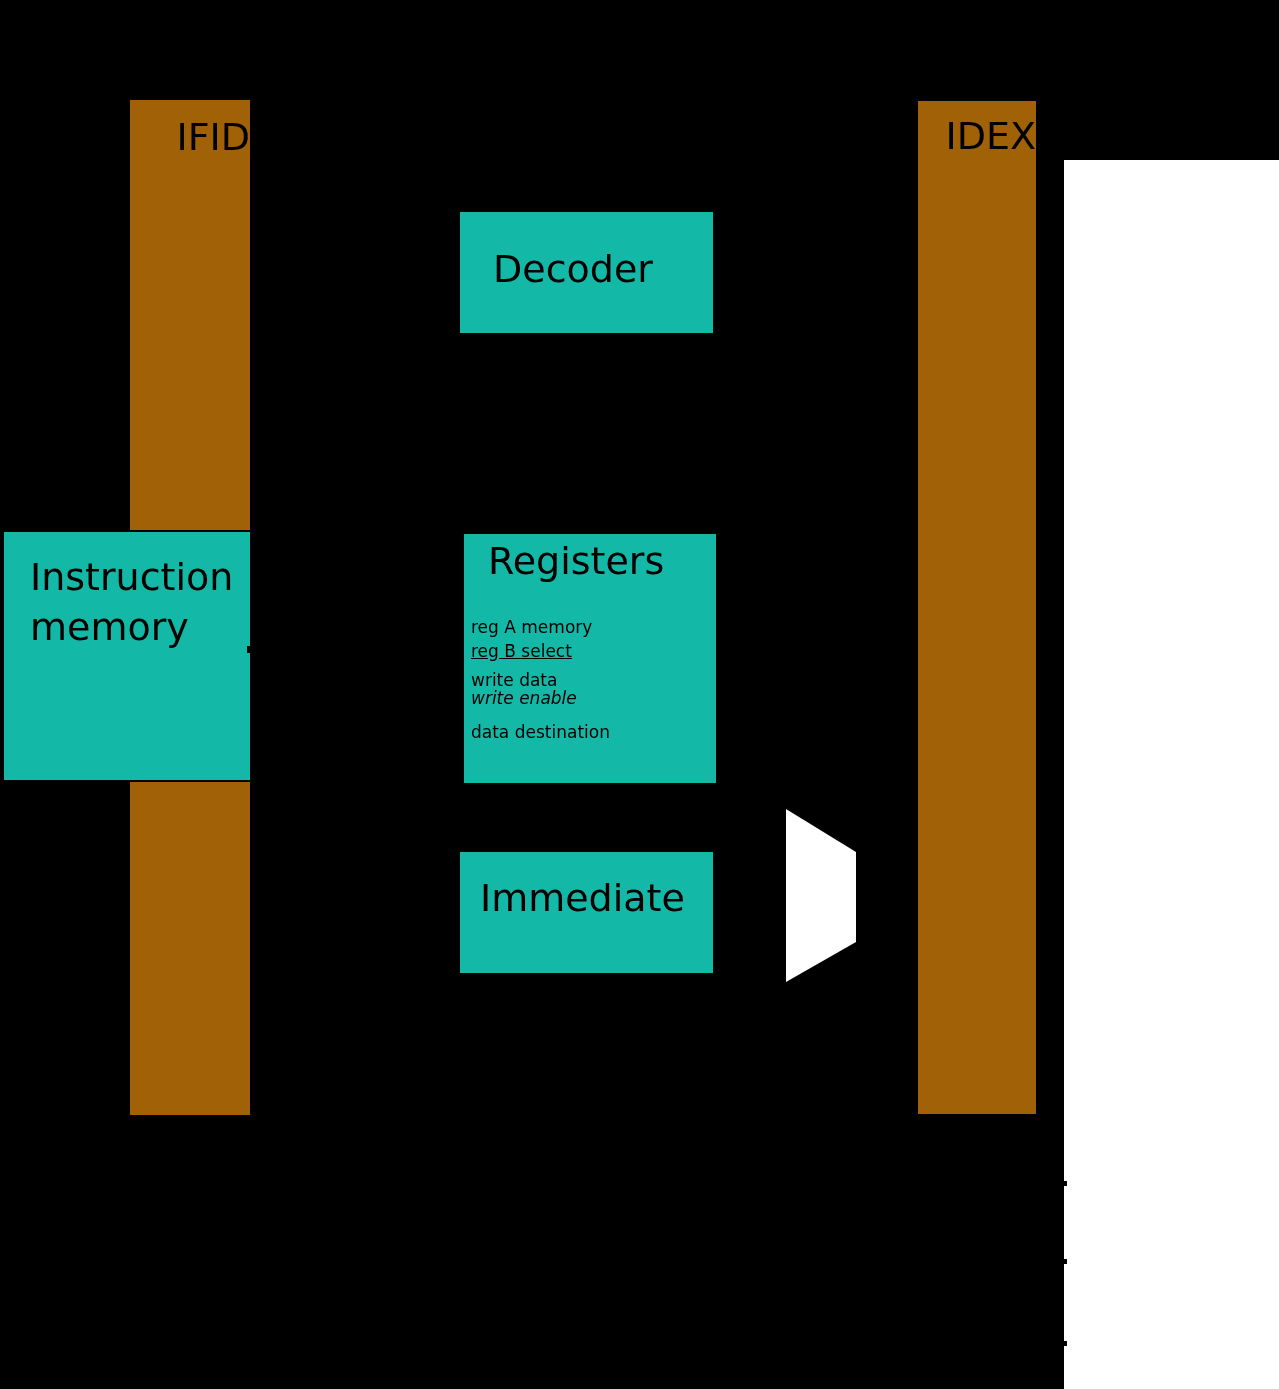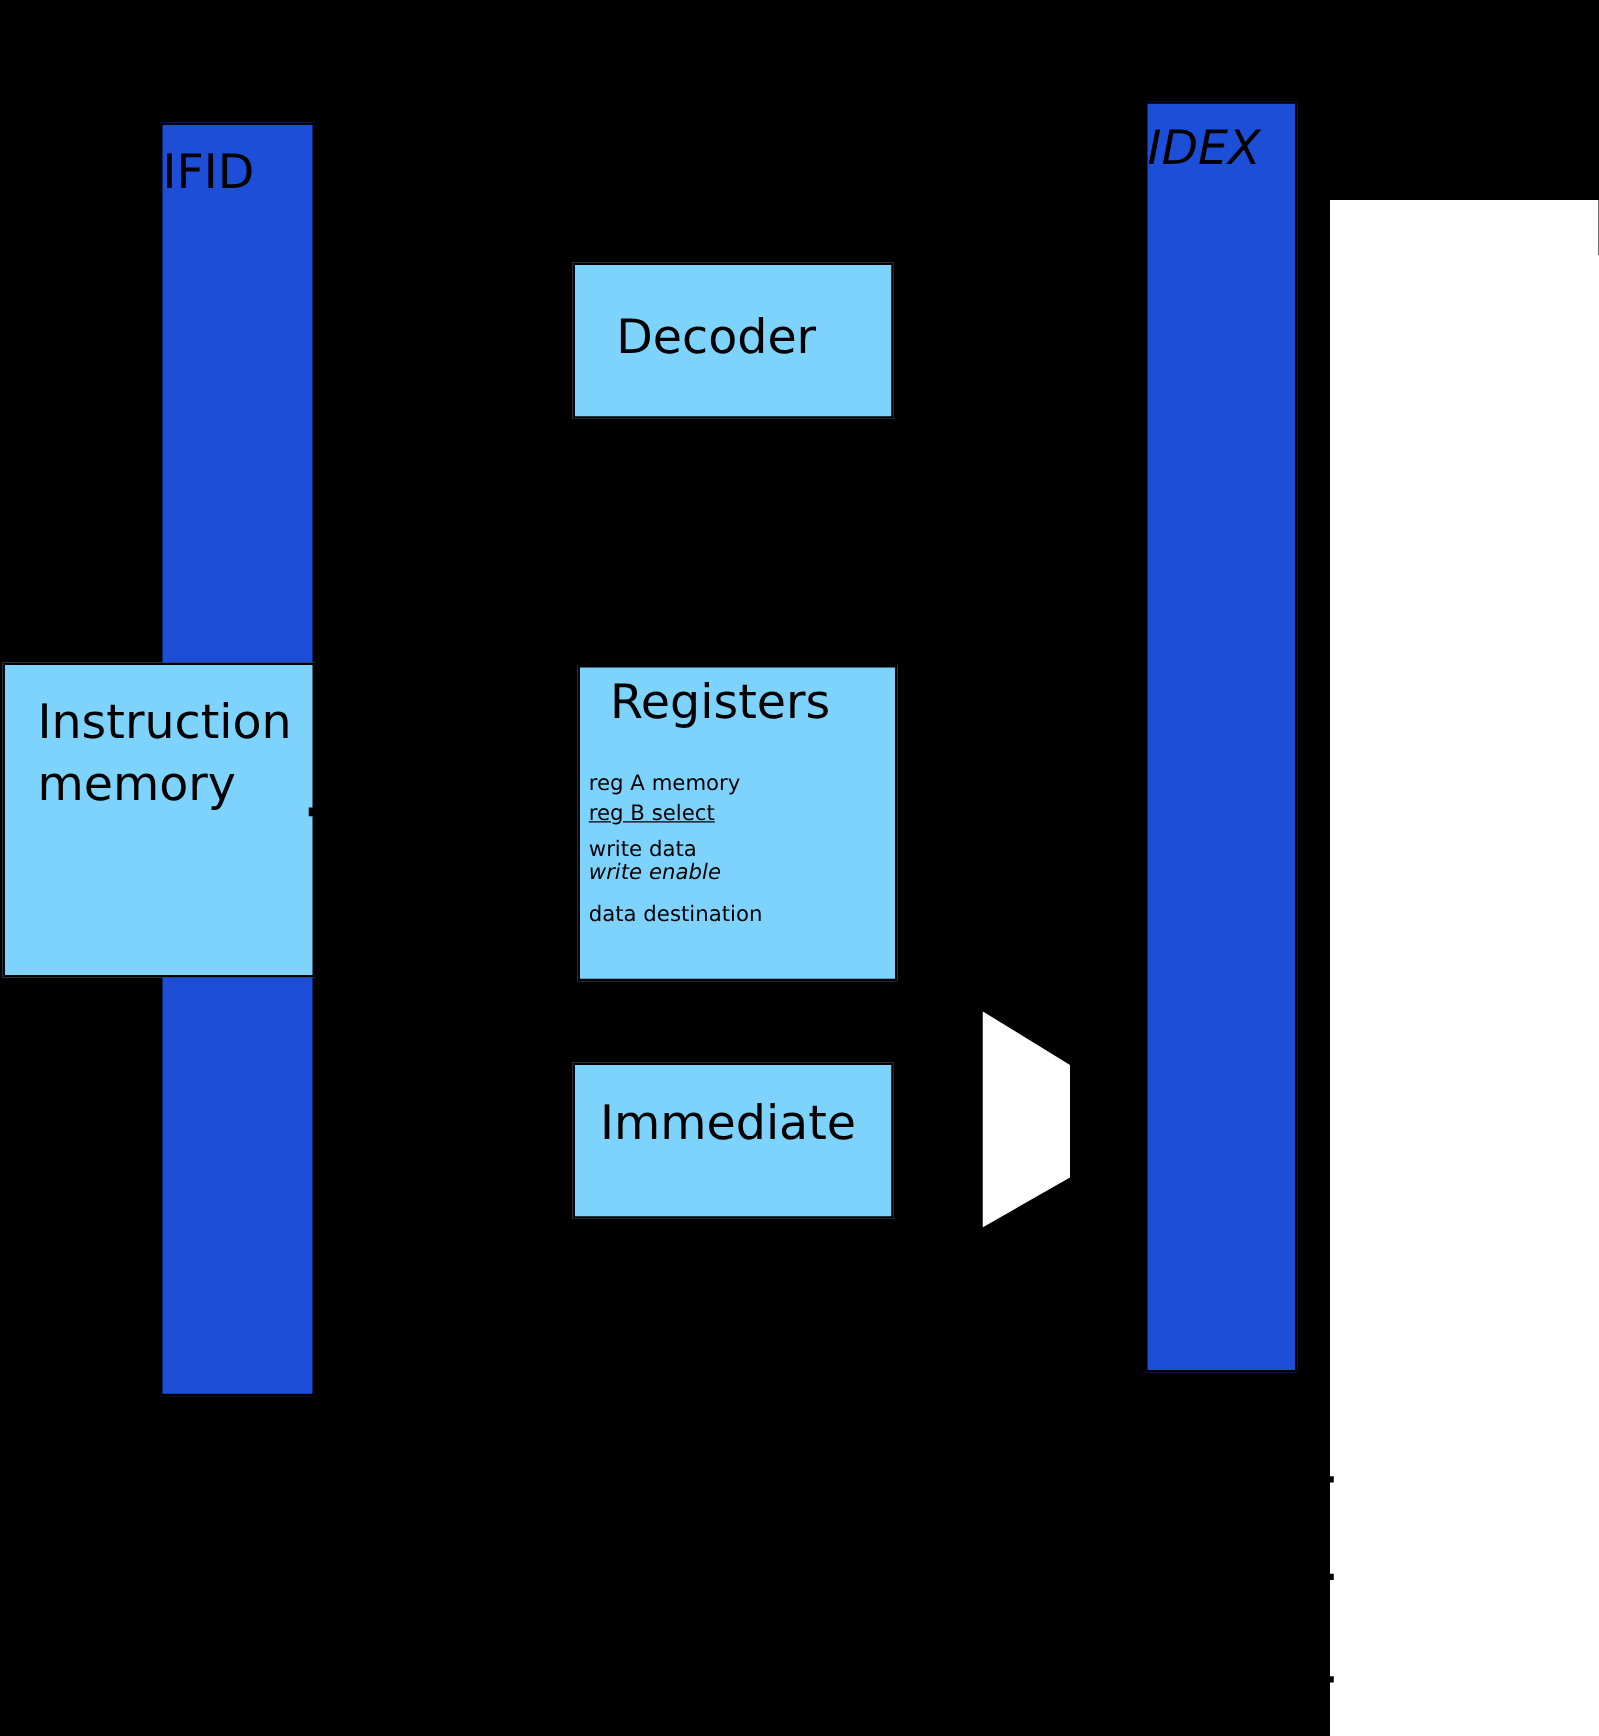--- a/index.html
+++ b/index.html
@@ -20,38 +20,38 @@
 
   
   .ex-bg {
     left: 1064px; top: 160px;
     width: 215px; height: 1229px;
     background: #ffffff;
   }
 
   
   .pipebar {
-    background: #1d4ed8;
+    background: #a16207;
     border: 2px solid #000;
     box-sizing: border-box;
-    text-align: left;
+    text-align: right;
   }
   .pipebar-label {
     display: block;
     font-size: 38px;
     line-height: 42px;
   }
   #ifid-bar { left: 128px; top: 98px;  width: 124px; height: 1019px; }
   #ifid-bar .pipebar-label { padding-top: 16px; }
-  #idex-bar { left: 916px; top: 81px;  width: 122px; height: 1017px; font-style: italic; }
+  #idex-bar { left: 916px; top: 99px;  width: 122px; height: 1017px; }
   #idex-bar .pipebar-label { padding-top: 14px; }
 
   
   .block {
-    background: #7dd3fc;
+    background: #14b8a6;
     border: 2px solid #000;
     box-sizing: border-box;
   }
   .block-title {
     position: absolute;
     font-size: 38px;
     line-height: 42px;
     white-space: pre-line;
   }
   #instruction-memory { left: 2px;   top: 530px; width: 250px; height: 252px; }

